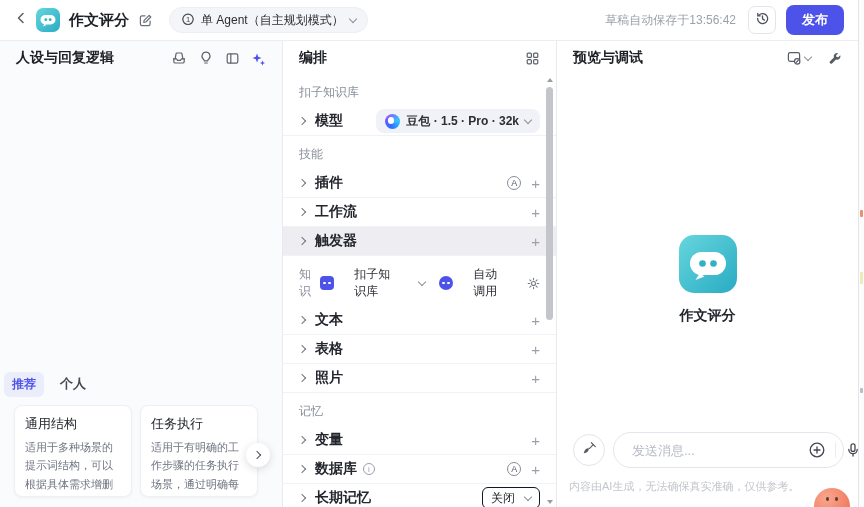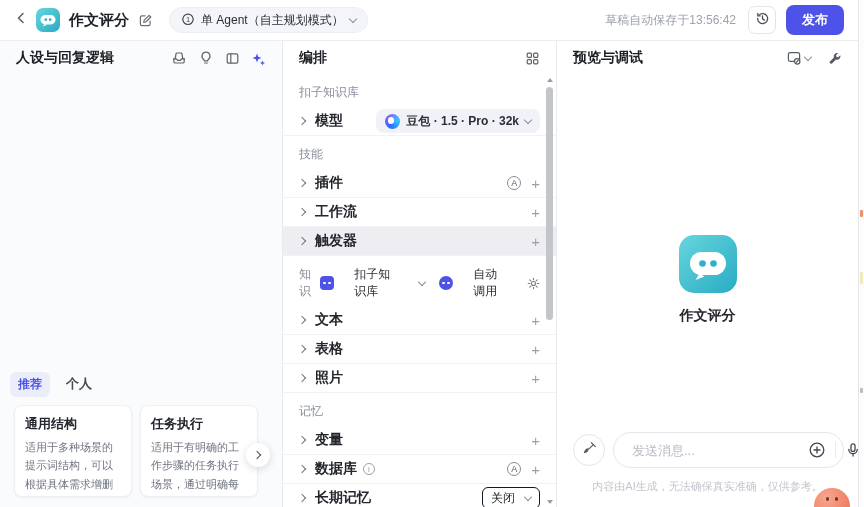--- a/index.html
+++ b/index.html
@@ -26,27 +26,27 @@
   .main { position:absolute; top:41px; left:0; width:858px; height:466px; display:flex; }
   .panel-left  { width:283px; background:#fafbfc; border-right:1px solid #e9eaee; position:relative; }
   .panel-mid   { width:274px; background:#fff;     border-right:1px solid #e9eaee; position:relative; overflow:hidden; }
   .panel-right { flex:1; background:#fff; position:relative; }
   .p-header { height:34px; display:flex; align-items:center; padding:0 16px; }
   .p-title { font-size:14px; font-weight:700; color:#1d2026; }
   .hd-icons { margin-left:auto; display:flex; align-items:center; gap:11px; }
   .icon-btn { display:flex; align-items:center; justify-content:center; cursor:pointer; }
 
   
-  .prompt-tabs { position:absolute; left:10px; bottom:110px; display:flex; align-items:center; gap:14px; }
+  .prompt-tabs { position:absolute; left:4px; bottom:110px; display:flex; align-items:center; gap:14px; }
   .tab-pill { font-size:12px; font-weight:700; color:#4d53e8; background:#ecedfb; border-radius:6px; padding:4px 8px; cursor:pointer; }
   .tab-plain { font-size:13px; font-weight:700; color:#454a52; padding:4px 2px; cursor:pointer; }
   .cards { position:absolute; left:14px; right:14px; bottom:10px; display:flex; gap:8px; }
   .card { width:118px; height:92px; background:#fff; border-radius:8px; border:1px solid #f0f0f3;
           box-shadow:0 1px 3px rgba(28,31,35,.05); padding:9px 10px; overflow:hidden; cursor:pointer; }
-  .card-title { font-size:13px; font-weight:700; color:#23262d; margin-bottom:5px; }
+  .card-title { font-size:13px; font-weight:400; color:#23262d; margin-bottom:5px; }
   .card-desc { font-size:11px; color:#6f7480; line-height:1.68; }
   .next-btn { position:absolute; right:12px; bottom:40px; width:24px; height:24px; border-radius:50%; background:#fff;
               box-shadow:0 2px 8px rgba(0,0,0,.14); display:flex; align-items:center; justify-content:center; cursor:pointer; z-index:3; }
 
   
   .sec-label { font-size:12px; color:#888e99; padding:9px 16px 6px; }
   .sec-label.mt { padding-top:10px; }
   .m-row { height:29px; display:flex; align-items:center; gap:10px; padding:0 16px;
            border-bottom:1px solid #f1f2f5; cursor:pointer; }
   .m-row.hl { background:#ededf2; }
@@ -87,21 +87,21 @@
   .bot-hero { position:absolute; left:0; right:0; top:194px; display:flex; flex-direction:column; align-items:center; gap:10px; }
   .bot-name { font-size:14px; font-weight:700; color:#23262d; }
   .clean-btn { position:absolute; left:16px; bottom:41px; width:32px; height:32px; border:1px solid #e3e5ea;
                border-radius:50%; background:#fff; display:flex; align-items:center; justify-content:center; cursor:pointer; }
   .chat-input { position:absolute; left:56px; right:14px; bottom:39px; height:36px; border:1px solid #e5e6eb;
                 border-radius:18px; background:#fff; display:flex; align-items:center; padding:0 12px 0 18px; }
   .chat-input input { border:none; outline:none; flex:1; font-size:13px; color:#23262d; background:transparent; font-family:inherit; }
   .chat-input input::placeholder { color:#b7bbc4; }
   .in-icons { display:flex; align-items:center; gap:9px; }
   .in-div { width:1px; height:16px; background:#ececf0; }
-  .disclaimer { position:absolute; left:0; right:0; bottom:13px; text-align:center; font-size:11px; color:#c3c6cd; }
+  .disclaimer { position:absolute; left:12px; right:0; bottom:13px; font-size:11px; color:#c3c6cd; }
   .helper-avatar { position:absolute; right:8px; bottom:-17px; width:36px; height:36px; border-radius:50%;
                    background:radial-gradient(circle at 35% 28%, #f9a68f, #ee7c5e 70%); cursor:pointer; z-index:4; }
   .helper-avatar::before, .helper-avatar::after { content:""; position:absolute; top:9px; width:3px; height:4px;
                    border-radius:50%; background:#5c3a30; }
   .helper-avatar::before { left:12px; }
   .helper-avatar::after { right:12px; }
 
   
   .edge-strip { position:absolute; right:0; top:0; width:6px; height:507px; background:#fcfcfd; border-left:1px solid #e4e5e9; }
   .edge-strip i { position:absolute; left:1px; display:block; width:3px; border-radius:1px; }

